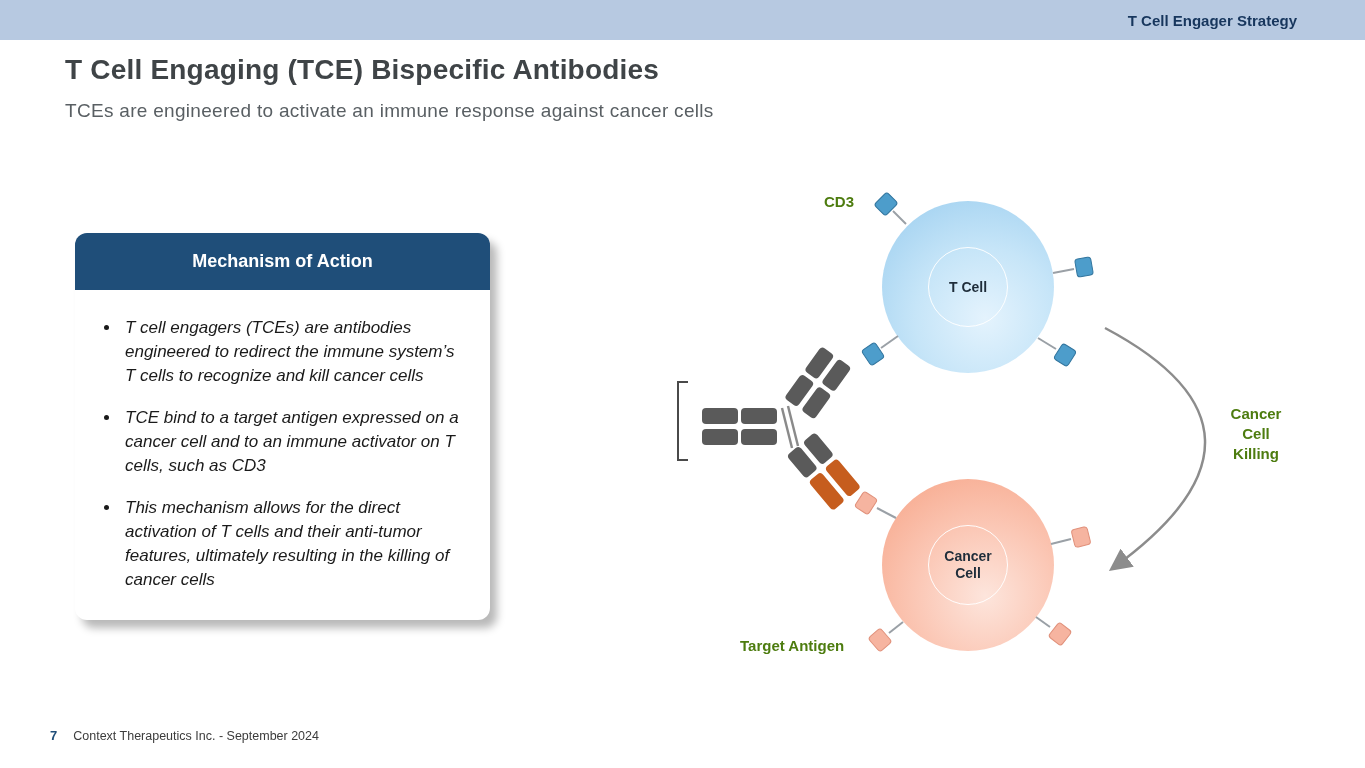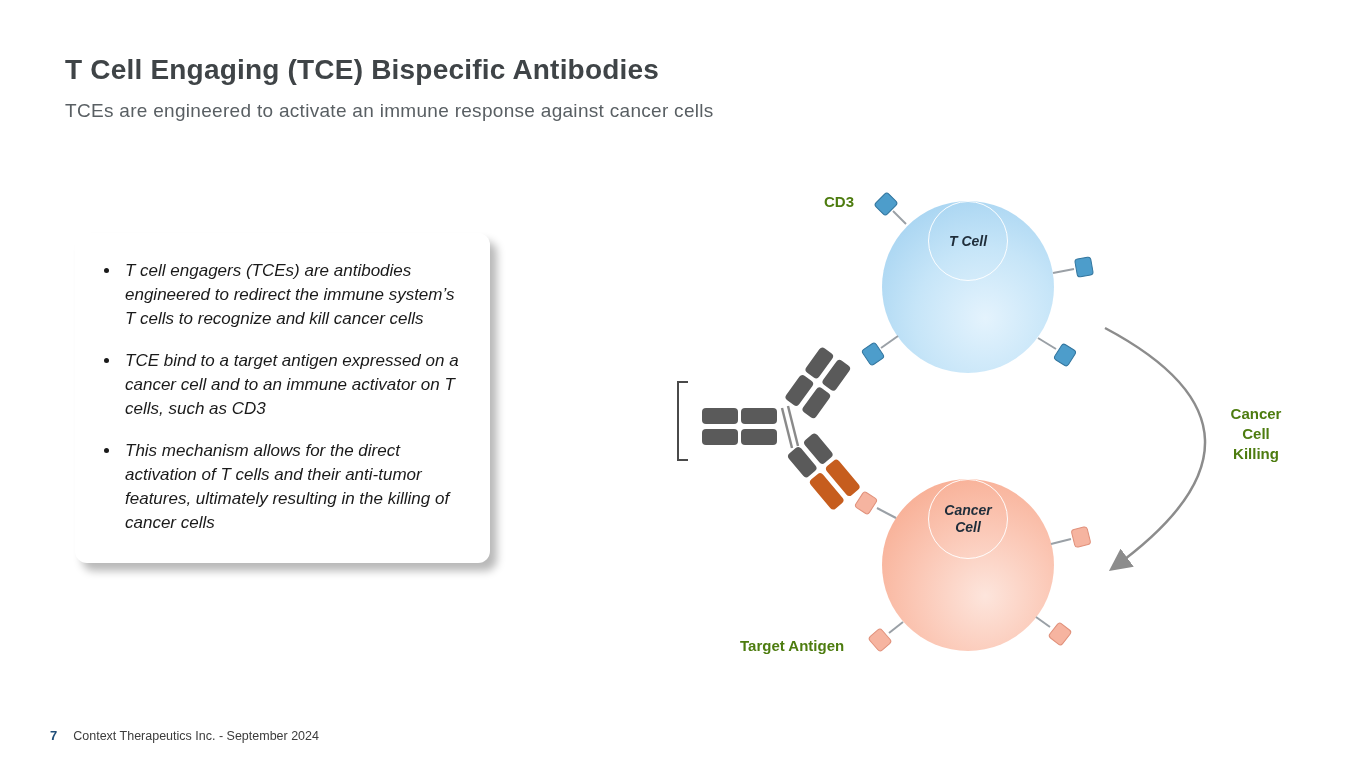--- a/index.html
+++ b/index.html
@@ -21,21 +21,21 @@
           background:#ffffff; box-shadow:7px 8px 9px rgba(0,0,0,0.28); }
   .card-header { height:57px; background:var(--card-header-bg,#1f4e79);
                  border-radius:12px 12px 0 0; display:flex; align-items:center; justify-content:center; }
   .card-header span { color:#ffffff; font-size:18px; font-weight:bold; }
   .card-body { list-style:disc; padding:26px 22px 28px 46px;font-style:italic; }
   .card-body li { font-size:17px; line-height:24px; color:var(--body-text,#1a1a1a);
                   margin-bottom:18px; padding-left:4px; }
   .card-body li:last-child { margin-bottom:0; }
 
   .diagram { position:absolute; left:560px; top:170px; width:780px; height:530px; }
-  .cell { position:absolute; border-radius:50%; display:flex; justify-content:center;font-style:italic; }
+  .cell { position:absolute; border-radius:50%; display:flex; align-items:center; justify-content:center; }
   .t-cell { left:322px; top:31px; width:172px; height:172px;
             background:radial-gradient(circle at 60% 68%, #e4f3fd 0%, #c6e5f8 45%, #a5d3f1 85%, #9ccdee 100%); }
   .cancer-cell { left:322px; top:309px; width:172px; height:172px;
             background:radial-gradient(circle at 60% 68%, #fde5dc 0%, #fbc7b5 45%, #f7a88c 92%); }
   .inner-circle { width:80px; height:80px; border:1.5px solid rgba(255,255,255,0.95);
                   border-radius:50%; display:flex; align-items:center; justify-content:center; text-align:center; }
   .inner-circle span { font-size:14px; font-weight:bold; color:#1f2d3a; white-space:pre-line; line-height:17px; }
 
   .overlay { position:absolute; left:0; top:0; pointer-events:none; }
   .dlabel { position:absolute; font-weight:bold; color:#4d7c0f; font-size:15px;
@@ -56,25 +56,31 @@
   svg .ab-o { fill:var(--antibody-orange,#c65d1e); }
   svg .hinge { stroke:#8a8a8a; stroke-width:2.5; }
   svg .bracket { stroke:#4a4a4a; stroke-width:2; fill:none; }
   svg .karrow { stroke:var(--arrow-gray,#8c8c8c); stroke-width:2.5; fill:none; }
 </style>
 </head>
 <body>
 
 <div class="slide">
 
+  <header class="topbar">
+    <span class="banner-label">T Cell Engager Strategy</span>
+  </header>
 
   <h1 class="title">T Cell Engaging (TCE) Bispecific Antibodies</h1>
   <p class="subtitle">TCEs are engineered to activate an immune response against cancer cells</p>
 
   <section class="card">
+    <div class="card-header">
+      <span>Mechanism of Action</span>
+    </div>
     <ul class="card-body">
       <li>T cell engagers (TCEs) are antibodies engineered to redirect the immune system’s T cells to recognize and kill cancer cells</li>
       <li>TCE bind to a target antigen expressed on a cancer cell and to an immune activator on T cells, such as CD3</li>
       <li>This mechanism allows for the direct activation of T cells and their anti-tumor features, ultimately resulting in the killing of cancer cells</li>
     </ul>
   </section>
 
   <div class="diagram">
 
     <div class="cell t-cell">

